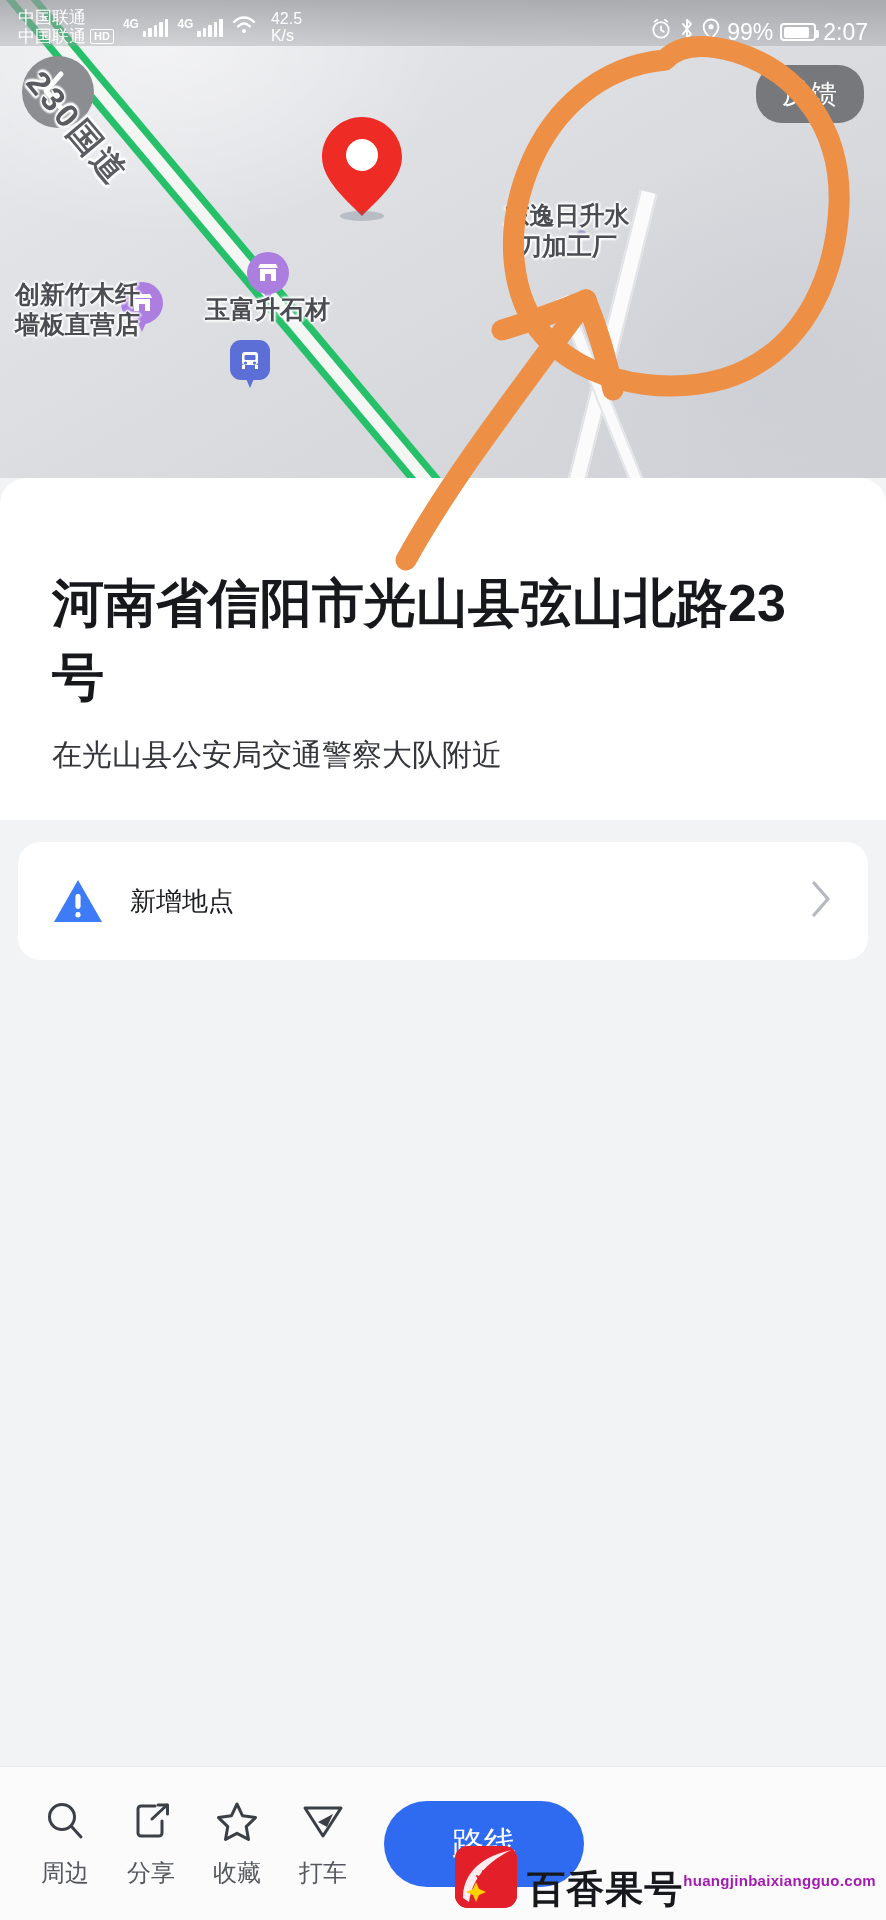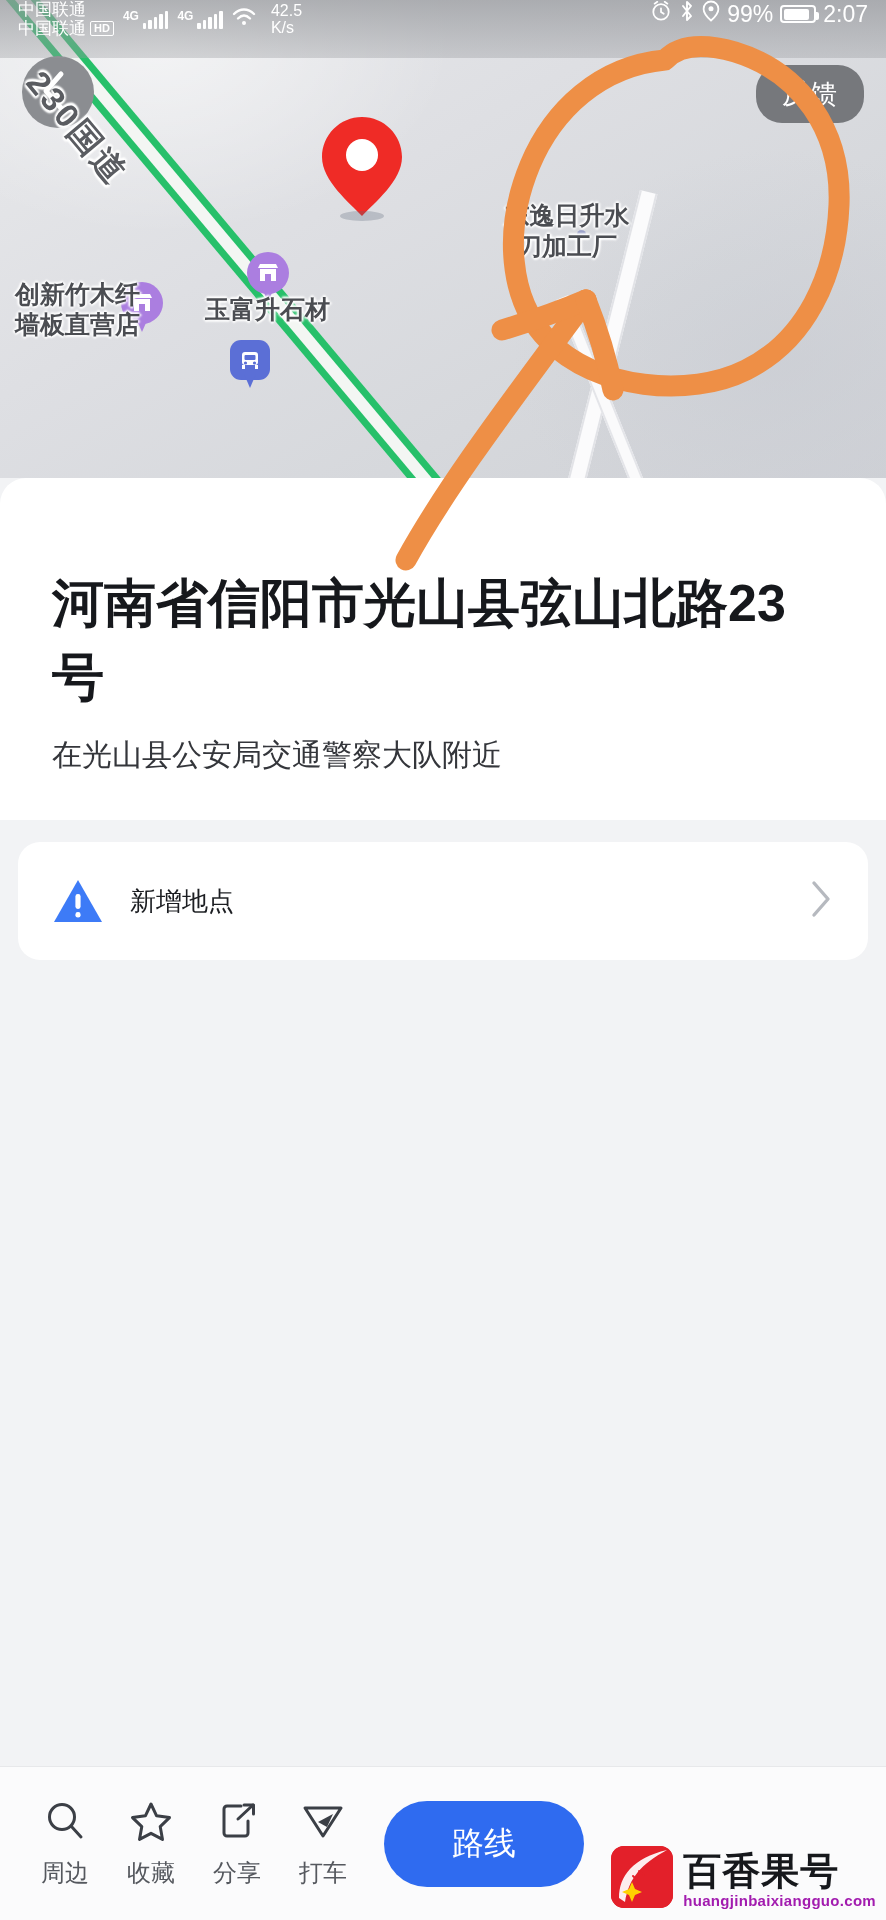--- a/index.html
+++ b/index.html
@@ -143,22 +143,22 @@
     position:absolute; right:22px; top:65px;
     background:rgba(110,112,116,.93);
     border-radius:26px;
     padding:11px 26px;
     color:#fff; font-size:27px; font-weight:500;
     letter-spacing:1px;
   }
 
   
   #statusbar {
-    position:absolute; left:0; top:0; width:886px; height:58px;
-    display:flex; align-items:flex-start;
+    position:absolute; left:0; top:0; width:886px; height:46px;
+    display:flex; align-items:flex-end;
     padding:0 18px;
     color:#ffffff; font-size:19px;
     z-index:40;
     background:linear-gradient(180deg,rgba(150,152,156,.72),rgba(150,152,156,.35));
   }
   .sb-left { display:flex; align-items:center; gap:9px; }
   .carrier-block { display:flex; flex-direction:column; line-height:19px; font-size:17px; }
   .carrier-row { display:flex; align-items:center; gap:4px; }
   .hd-badge {
     border:1.6px solid #fff; border-radius:2px; font-size:11px;
@@ -243,21 +243,21 @@
   
   #watermark {
     position:absolute; right:10px; bottom:12px;
     display:flex; align-items:flex-end; gap:10px;
     z-index:60;
   }
   .wm-logo {
     width:62px;height:62px;border-radius:13px;background:#e3202a;
     position:relative; overflow:hidden; flex:0 0 auto;
   }
-  .wm-text { display:flex; flex-direction:column; line-height:1; }
+  .wm-text { display:flex; flex-direction:row; line-height:1; }
   .wm-cn { font-size:38px; font-weight:700; color:#16181c; letter-spacing:1px; }
   .wm-en { font-size:15px; font-weight:700; color:#a21caf; margin-top:3px; letter-spacing:.3px;}
 
   
   #annotation {
     position:absolute; left:0; top:0; width:886px; height:1920px;
     pointer-events:none; z-index:50;
   }
 </style>
 </head>
@@ -437,35 +437,35 @@
         <circle cx="19" cy="18" r="12.5" stroke="#3b3f46" stroke-width="3" fill="none"></circle>
         <path d="M28.5 27.5 L38 38" stroke="#3b3f46" stroke-width="3" stroke-linecap="round"></path>
       </svg>
     </span>
     <span class="lbl">周边</span>
   </div>
 
   <div class="tool">
     <span>
       <svg width="44" height="44" viewBox="0 0 44 44" aria-hidden="true">
-        <path d="M22 5 L27.6 16.8 L40.5 18.6 L31.2 27.6 L33.5 40.4 L22 34.3 L10.5 40.4 L12.8 27.6 L3.5 18.6 L16.4 16.8 Z" stroke="#3b3f46" stroke-width="3" fill="none" stroke-linejoin="round"></path>
-      </svg>
-    </span>
-    <span class="lbl">收藏</span>
-  </div>
-
-  <div class="tool">
-    <span>
-      <svg width="44" height="44" viewBox="0 0 44 44" aria-hidden="true">
         <path d="M26 7 L12 7 C10.3 7 9 8.3 9 10 L9 34 C9 35.7 10.3 37 12 37 L30 37 C31.7 37 33 35.7 33 34 L33 22" stroke="#3b3f46" stroke-width="3" fill="none" stroke-linecap="round" stroke-linejoin="round"></path>
         <path d="M23 20 L38 6" stroke="#3b3f46" stroke-width="3" fill="none" stroke-linecap="round"></path>
         <path d="M29 6 L38.5 6 L38.5 15" stroke="#3b3f46" stroke-width="3" fill="none" stroke-linecap="round" stroke-linejoin="round"></path>
       </svg>
     </span>
     <span class="lbl">分享</span>
+  </div>
+
+  <div class="tool">
+    <span>
+      <svg width="44" height="44" viewBox="0 0 44 44" aria-hidden="true">
+        <path d="M22 5 L27.6 16.8 L40.5 18.6 L31.2 27.6 L33.5 40.4 L22 34.3 L10.5 40.4 L12.8 27.6 L3.5 18.6 L16.4 16.8 Z" stroke="#3b3f46" stroke-width="3" fill="none" stroke-linejoin="round"></path>
+      </svg>
+    </span>
+    <span class="lbl">收藏</span>
   </div>
 
   <div class="tool">
     <span>
       <svg width="46" height="44" viewBox="0 0 46 44" aria-hidden="true">
         <path d="M5 9 L41 9 L23 37 Z" stroke="#3b3f46" stroke-width="3" fill="none" stroke-linejoin="round"></path>
         <path d="M18 23 L33 15 L27 28 Z" fill="#3b3f46"></path>
       </svg>
     </span>
     <span class="lbl">打车</span>

